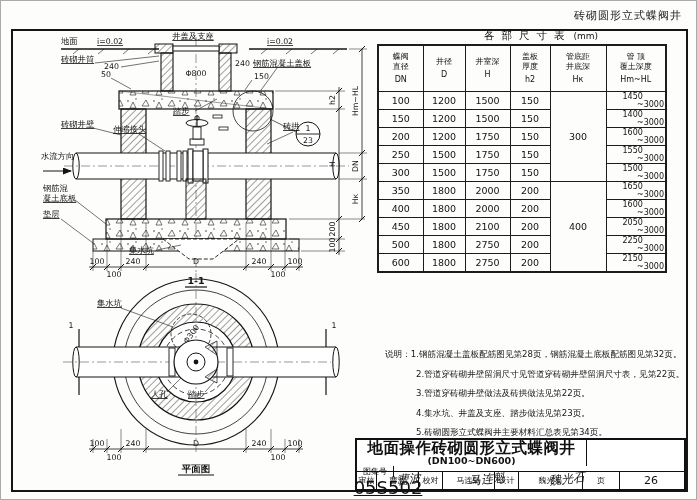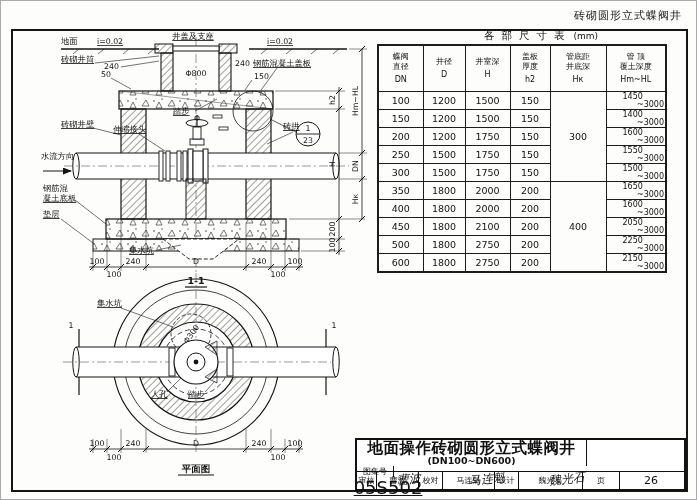--- a/index.html
+++ b/index.html
@@ -470,20 +470,27 @@
           <td>2750</td>
           <td>200</td>
           <td class="hm">
             <div class="hm1">2150</div>
             <div class="hm2">~3000</div>
           </td>
         </tr>
   </tbody>
     </table>
 
+  <div id="notes">
+    <div class="nline"><span>说明：</span><span>1.钢筋混凝土盖板配筋图见第28页，钢筋混凝土底板配筋图见第32页。</span></div>
+    <div class="nline ind">2.管道穿砖砌井壁留洞尺寸见管道穿砖砌井壁留洞尺寸表，见第22页。</div>
+    <div class="nline ind">3.管道穿砖砌井壁做法及砖拱做法见第22页。</div>
+    <div class="nline ind">4.集水坑、井盖及支座、踏步做法见第23页。</div>
+    <div class="nline ind">5.砖砌圆形立式蝶阀井主要材料汇总表见第34页。</div>
+  </div>
 
   <div id="tblock">
     <div class="row" id="tb-top">
       <div class="cell" id="tb-title-cell">
         <div id="tb-title">地面操作砖砌圆形立式蝶阀井</div>
         <div id="tb-sub">(DN100~DN600)</div>
       </div>
       <div class="cell tb-lab" id="tb-atlas-lab">图集号</div>
       <div class="cell" id="tb-atlas-no">05S502</div>
     </div>

